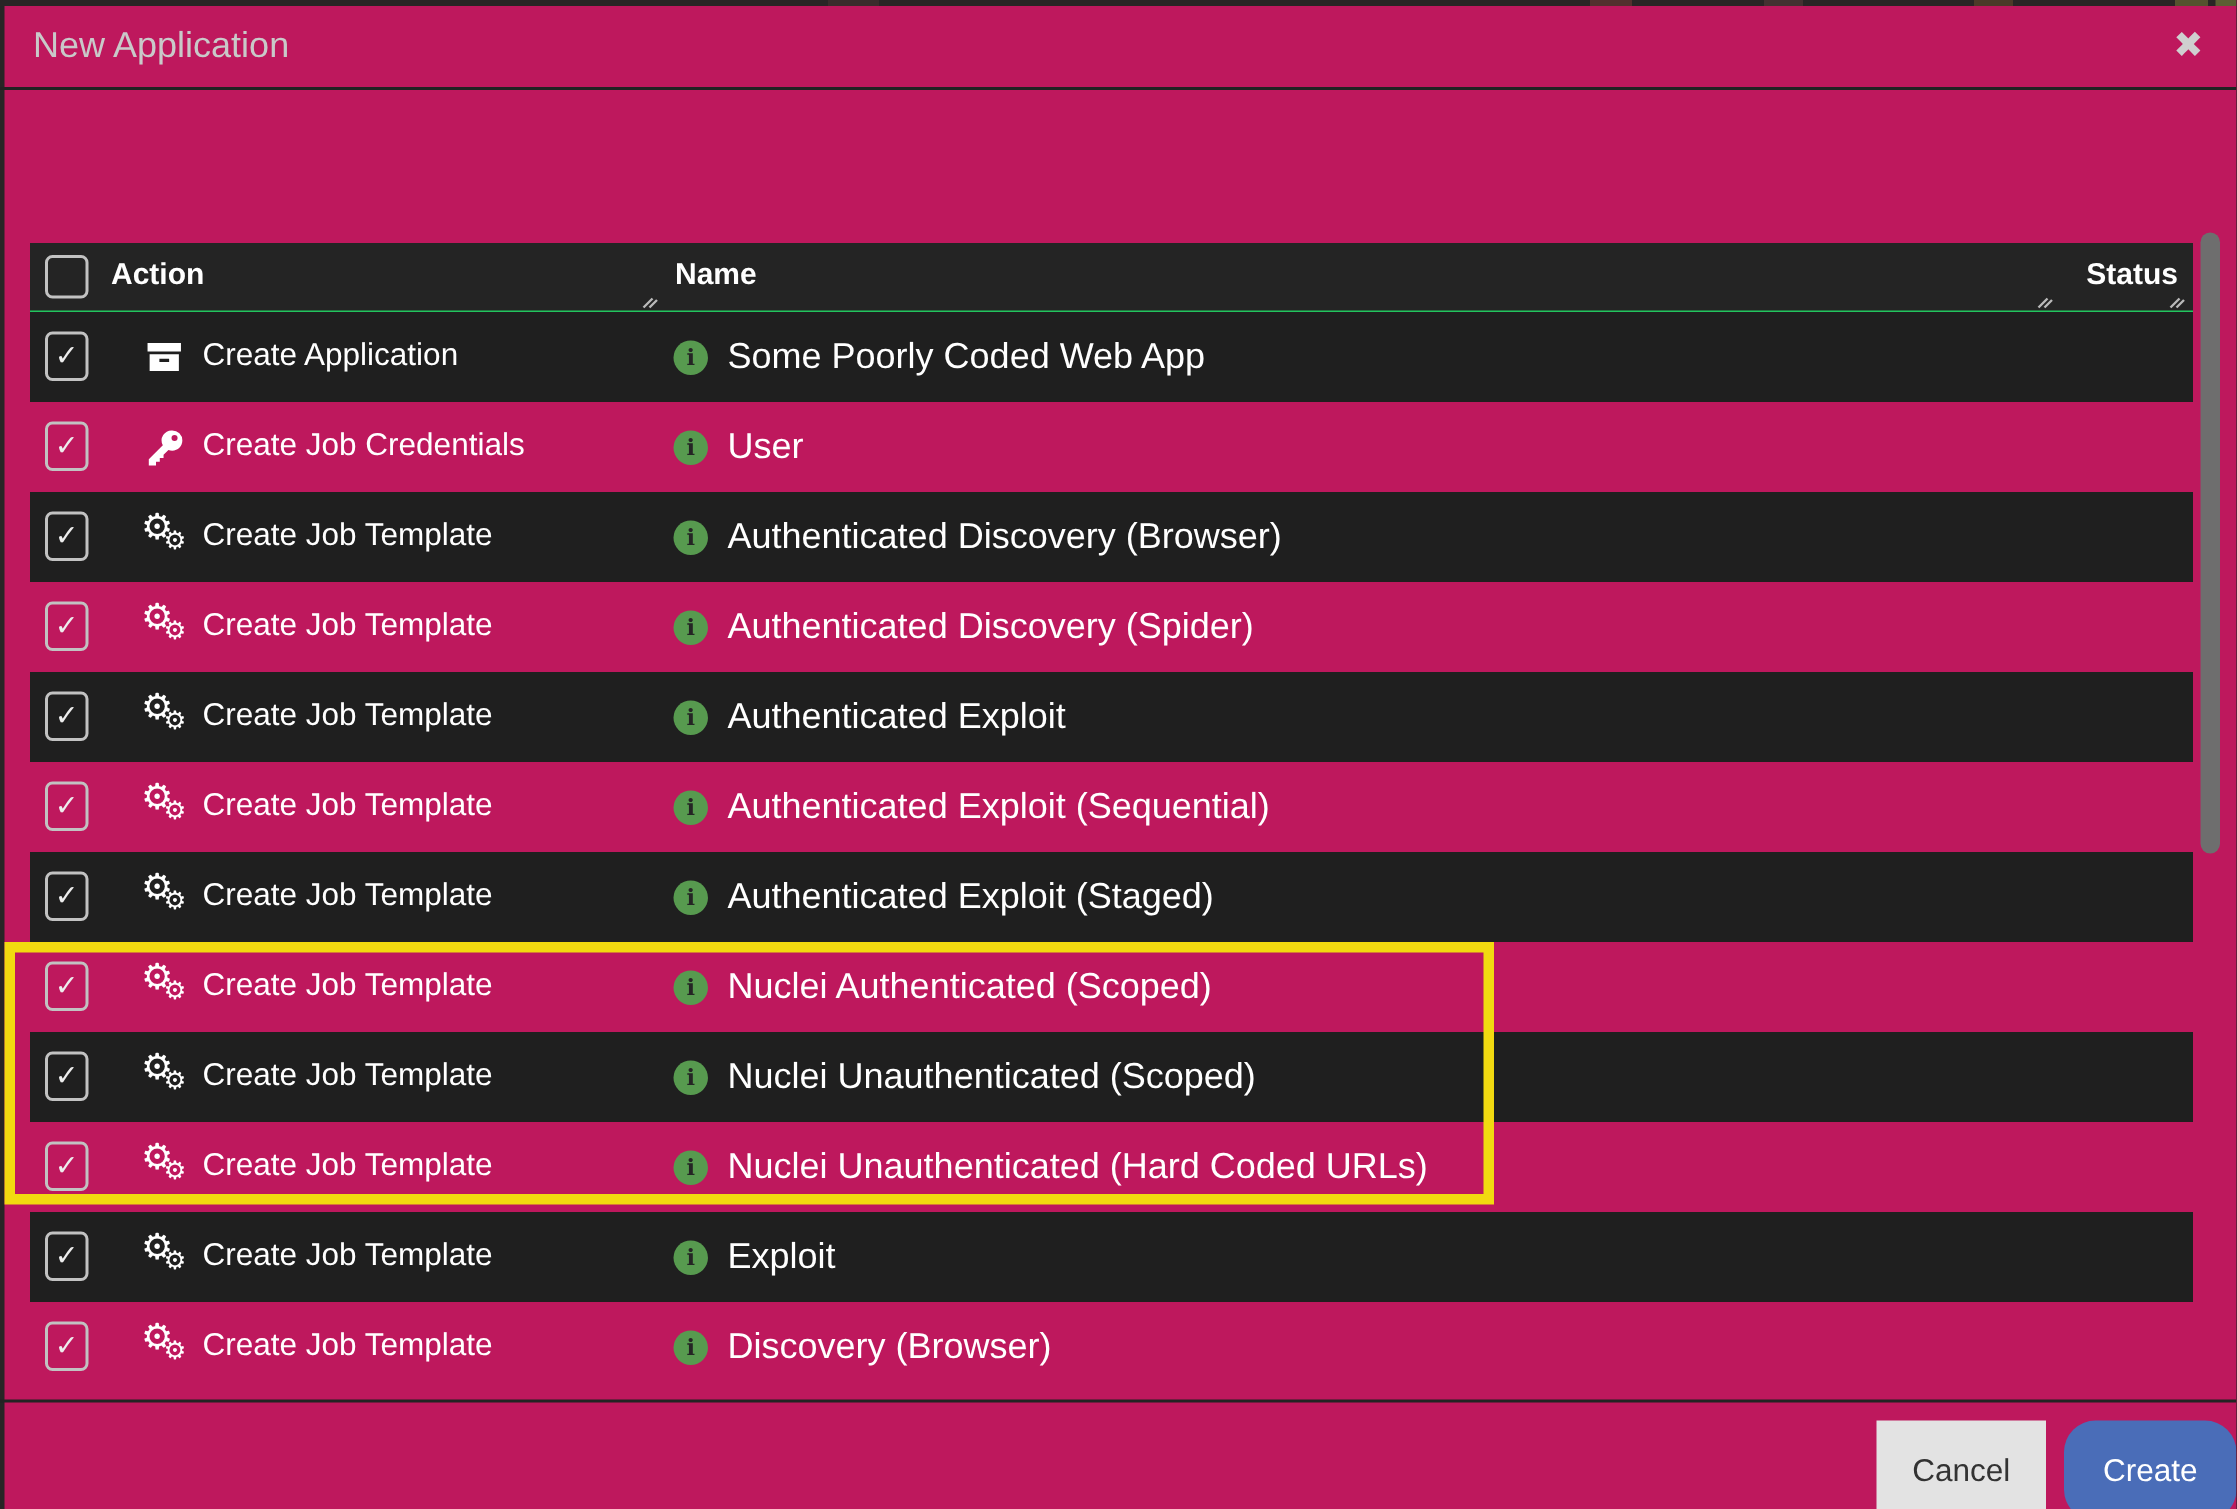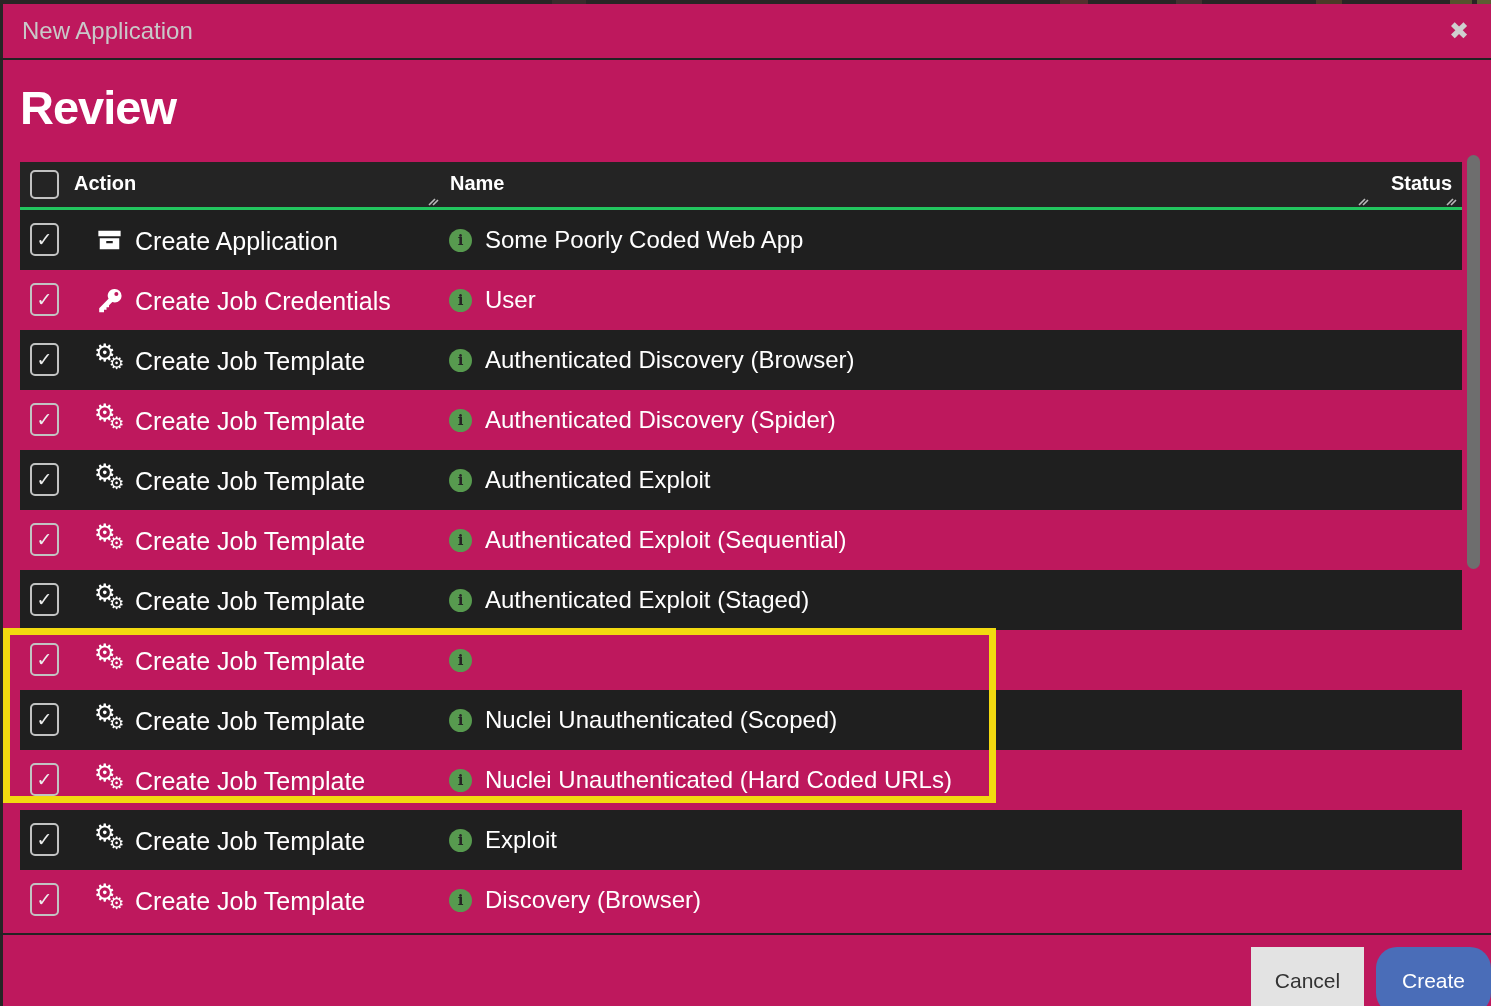--- a/index.html
+++ b/index.html
@@ -22,41 +22,41 @@
             border-bottom:2px solid #222;display:flex;align-items:center;
             justify-content:space-between;padding:0 22px;}
   .title{font-size:24px;color:#c9c9c9;}
   .close{font-size:24px;color:#cfcfcf;cursor:pointer;line-height:1;}
 
   .heading{position:absolute;left:20px;top:80px;margin:0;font-size:47px;font-weight:700;
            color:#fff;letter-spacing:-1px;}
 
   
   .table{position:absolute;left:20px;top:162px;width:1442px;}
-  .thead{position:relative;height:45px;background:#242424;border-bottom:3px solid #22c55e;}
+  .thead{position:relative;height:45px;background:#242424;border-bottom:1px solid #22c55e;}
   .checkbox{width:25px;height:29px;border:2px solid #c2c2c2;border-radius:5px;background:transparent;
             display:inline-flex;align-items:center;justify-content:center;box-sizing:content-box;flex:none;}
   .header-chk{position:absolute;left:10px;top:8px;height:25px;}
   .th{position:absolute;top:10px;font-size:20px;font-weight:700;color:#fff;}
   .th-action{left:54px;}.th-name{left:430px;}.th-status{right:10px;}
   .resize{position:absolute;bottom:1px;}
   .rz1{left:406px;}.rz2{left:1336px;}.rz3{left:1424px;}
 
   .row{position:relative;height:60px;}
   .row.dark{background:#1f1f1f;}
   .row.light{background:transparent;}
   .row .checkbox{position:absolute;left:10px;top:13px;}
   .check{font-size:19px;color:#ededed;line-height:1;}
   .action-icon{position:absolute;left:76px;top:14px;width:30px;height:32px;color:#fff;}
   .action-icon svg{fill:#fff;margin-top:3px;}
   .g1{position:absolute;left:-2px;top:-3px;font-size:24px;color:#fff;line-height:1;
       font-family:"DejaVu Sans",sans-serif;}
   .g2{position:absolute;left:13px;top:11px;font-size:17px;color:#fff;line-height:1;
       font-family:"DejaVu Sans",sans-serif;}
-  .action-label{position:absolute;left:115px;top:17px;font-size:25px;color:#fff;white-space:nowrap;}
+  .action-label{position:absolute;left:115px;top:17px;font-size:21px;color:#fff;white-space:nowrap;}
   .name-cell{position:absolute;left:429px;top:0;height:60px;display:flex;align-items:center;gap:13px;}
   .info-icon{width:23px;height:23px;border-radius:50%;background:var(--info-icon,#579a4f);
              display:flex;align-items:center;justify-content:center;flex:none;}
   .info-glyph{font-family:"DejaVu Serif",serif;font-weight:700;font-size:15px;color:#252525;line-height:1;}
   .name-label{font-size:24px;color:#fff;white-space:nowrap;}
   .status-cell{position:absolute;right:10px;top:17px;font-size:21px;color:#fff;}
 
   
   .highlight-box{position:absolute;left:3px;top:628px;width:993px;height:175px;box-sizing:border-box;
                  border:7px solid var(--highlight-border,#f2da10);pointer-events:none;}
@@ -96,21 +96,20 @@
     <span class="patch p5"></span>
     <span class="patch p6"></span>
   </div>
   <div class="left-edge"></div>
 
   <header class="titlebar">
     <span class="title">New Application</span>
     <span class="close">✖</span>
   </header>
 
-  <h1 class="heading">Review</h1>
 
   <div class="table">
     <div class="thead">
       <span class="checkbox header-chk"></span>
       <span class="th th-action">Action</span>
       <span class="th th-name">Name</span>
       <span class="th th-status">Status</span>
       <svg class="resize rz1" width="14" height="12">
           <path d="M3 11 L9 5 M7 11 L12 6" stroke="#b9b9b9" stroke-width="1.6" fill="none"></path>
         </svg>
@@ -252,20 +251,21 @@
           </span>
     <span class="action-icon">
             <span class="g1">⚙</span>
             <span class="g2">⚙</span>
           </span>
     <span class="action-label">Create Job Template</span>
     <span class="name-cell">
       <span class="info-icon">
               <span class="info-glyph">i</span>
             </span>
+      <span class="name-label">Nuclei Authenticated (Scoped)</span>
     </span>
     <span class="status-cell"></span>
   </div>
 
   <div class="row dark hl">
     <span class="checkbox">
             <span class="check">✓</span>
           </span>
     <span class="action-icon">
             <span class="g1">⚙</span>

